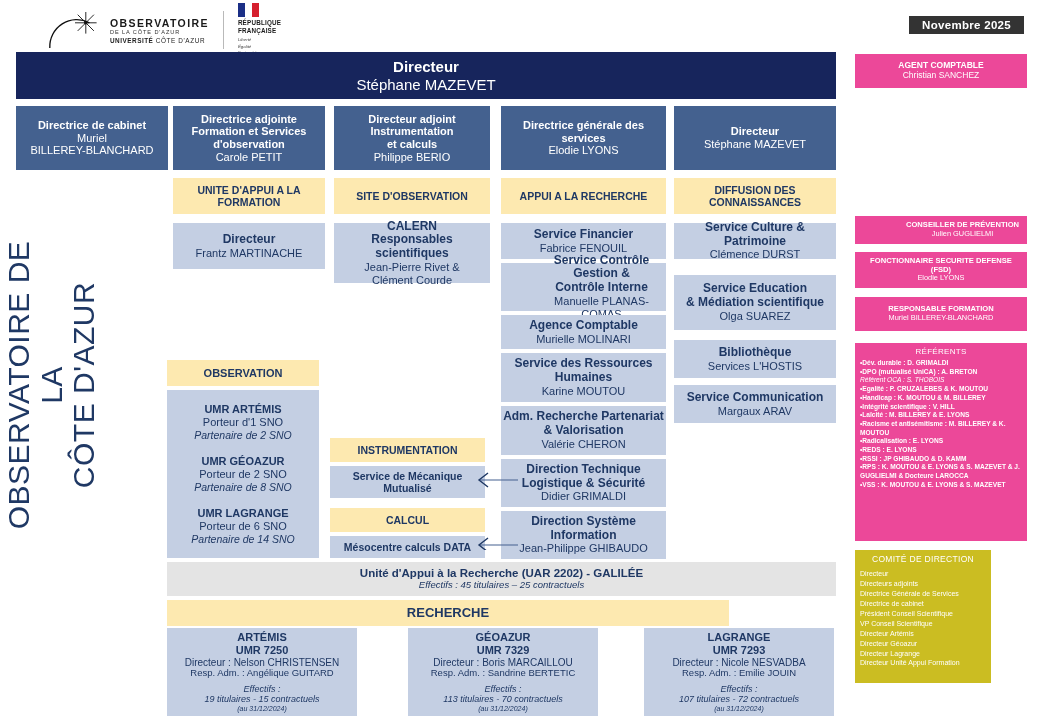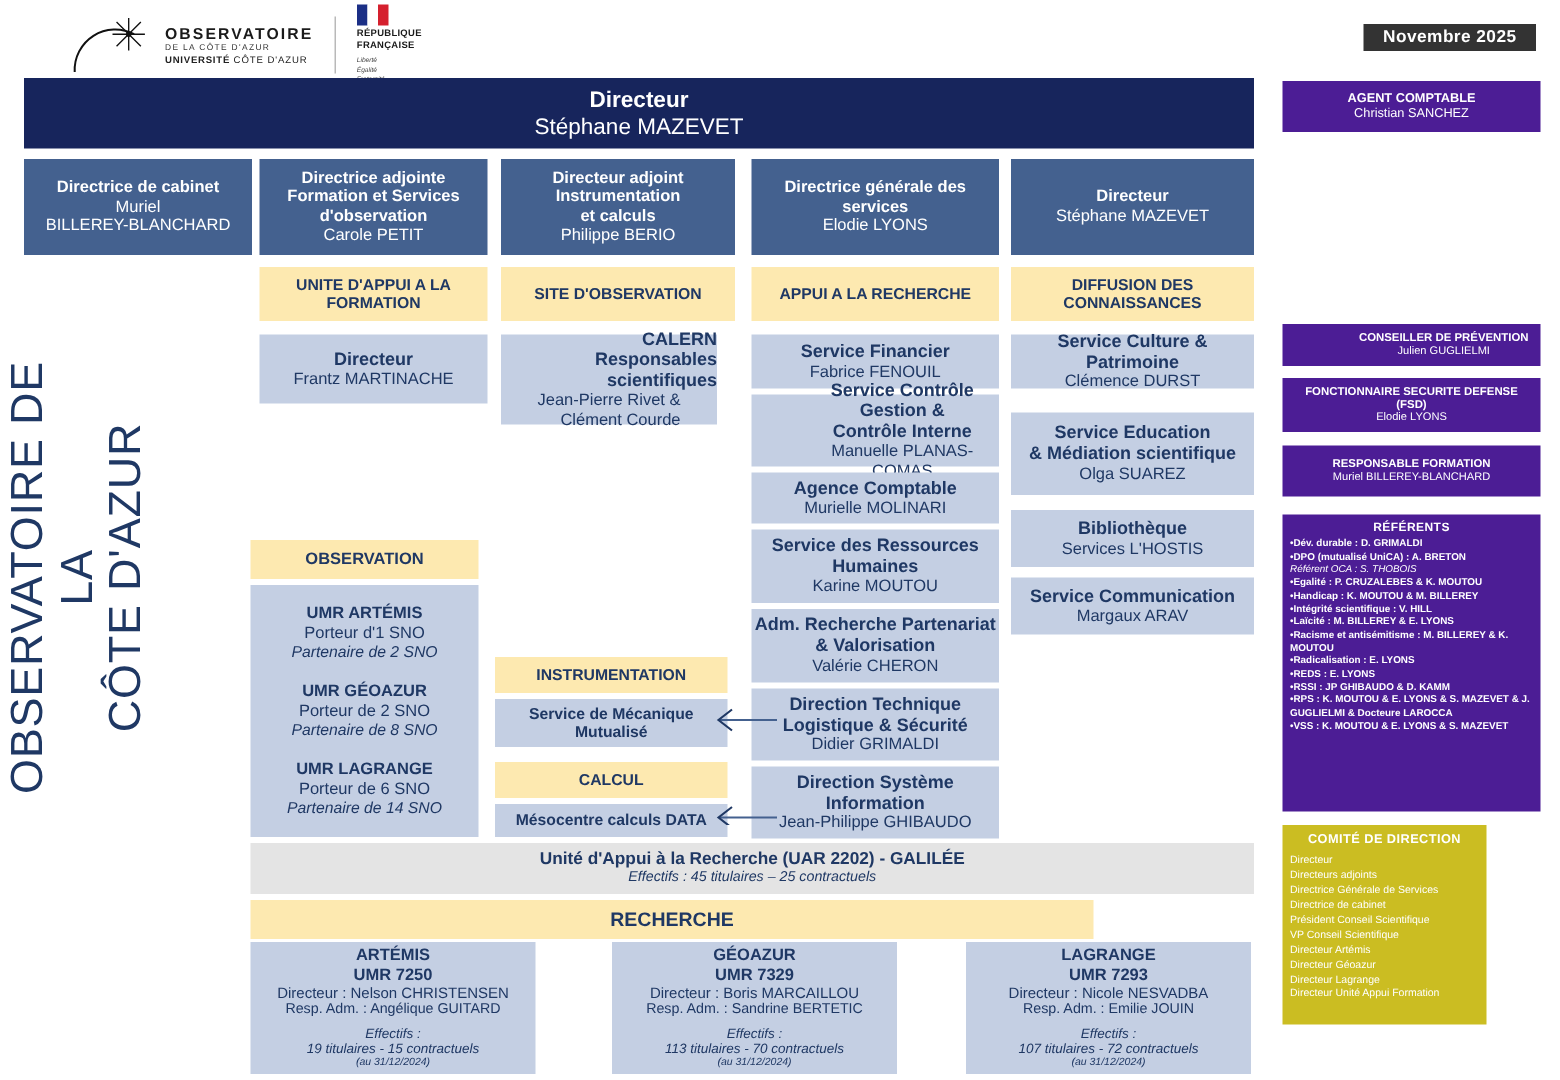--- a/index.html
+++ b/index.html
@@ -16,21 +16,21 @@
   
   .box { position: absolute; display: flex; flex-direction: column;
          align-items: center; justify-content: center; text-align: center;
          line-height: 1.15; }
 
   .navy  { background: #17255c; color: #ffffff; }
   .blue  { background: #44618f; color: #ffffff; }
   .light { background: #c4cfe3; color: #1f3864; }
   .cream { background: #fde9b0; color: #1f3864; }
   .grey  { background: #e4e4e4; color: #1f3864; }
-  .khaki { background: #4c1d95; color: #ffffff; }
+  .khaki { background: #ec4899; color: #ffffff; }
   .olive { background: #cbbd22; color: #ffffff; }
   .dark  { background: #333333; color: #ffffff; }
 
   .t-bold { font-weight: bold; }
   .t-it   { font-style: italic; }
 
   
   #logo-wrap { position: absolute; left: 48px; top: 8px; width: 240px; height: 44px;
                display: flex; align-items: center; gap: 8px; }
   #logo-mark { width: 54px; height: 40px; }
@@ -58,21 +58,21 @@
     position: absolute; left: -98px; top: 340px;
     width: 300px; height: 90px;
     transform: rotate(-90deg);
     display: flex; align-items: center; justify-content: center;
     font-size: 30px; letter-spacing: .5px; color: #1f3864;
     line-height: 1.08; text-align: center;
   }
 
   
   .list-box { position: absolute; padding: 4px 5px 5px 5px; }
-  .list-box .lb-title { text-align: center; font-weight: bold; font-size: 8px;
+  .list-box .lb-title { text-align: center; font-weight: normal; font-size: 8px;
                         letter-spacing: .3px; margin-bottom: 3px; }
   .list-box .lb-line { font-size: 6.6px; line-height: 1.32; text-align: left; }
 
   .olive .lb-line { font-size: 7px; line-height: 1.42; }
   .olive .lb-title { font-size: 8.5px; margin-bottom: 5px; }
 
   .ln1 { font-size: 12px; font-weight: bold; }
   .ln2 { font-size: 11px; }
 </style>
 </head>
@@ -161,21 +161,21 @@
   <div class="box cream" style="left:674px; top:178px; width:162px; height:36px;">
     <div class="t-bold" style="font-size:10.5px;white-space:pre-line">DIFFUSION  DES
 CONNAISSANCES</div>
   </div>
 
   <div class="box light" style="left:173px; top:223px; width:152px; height:46px;">
     <div class="ln1" style="white-space:pre-line">Directeur</div>
     <div class="ln2" style="white-space:pre-line">Frantz MARTINACHE</div>
   </div>
 
-  <div class="box light" style="left:334px; top:223px; width:144px; height:60px;text-align:right;">
+  <div class="box light" style="left:334px; top:223px; width:156px; height:60px;">
     <div class="ln1" style="white-space:pre-line">CALERN
 Responsables scientifiques</div>
     <div class="ln2" style="white-space:pre-line">Jean-Pierre Rivet &amp;
 Clément  Courde</div>
   </div>
 
   <div class="box light" style="left:501px; top:223px; width:165px; height:36px;">
     <div class="ln1" style="white-space:pre-line">Service Financier</div>
     <div class="ln2" style="white-space:pre-line">Fabrice FENOUIL</div>
   </div>

